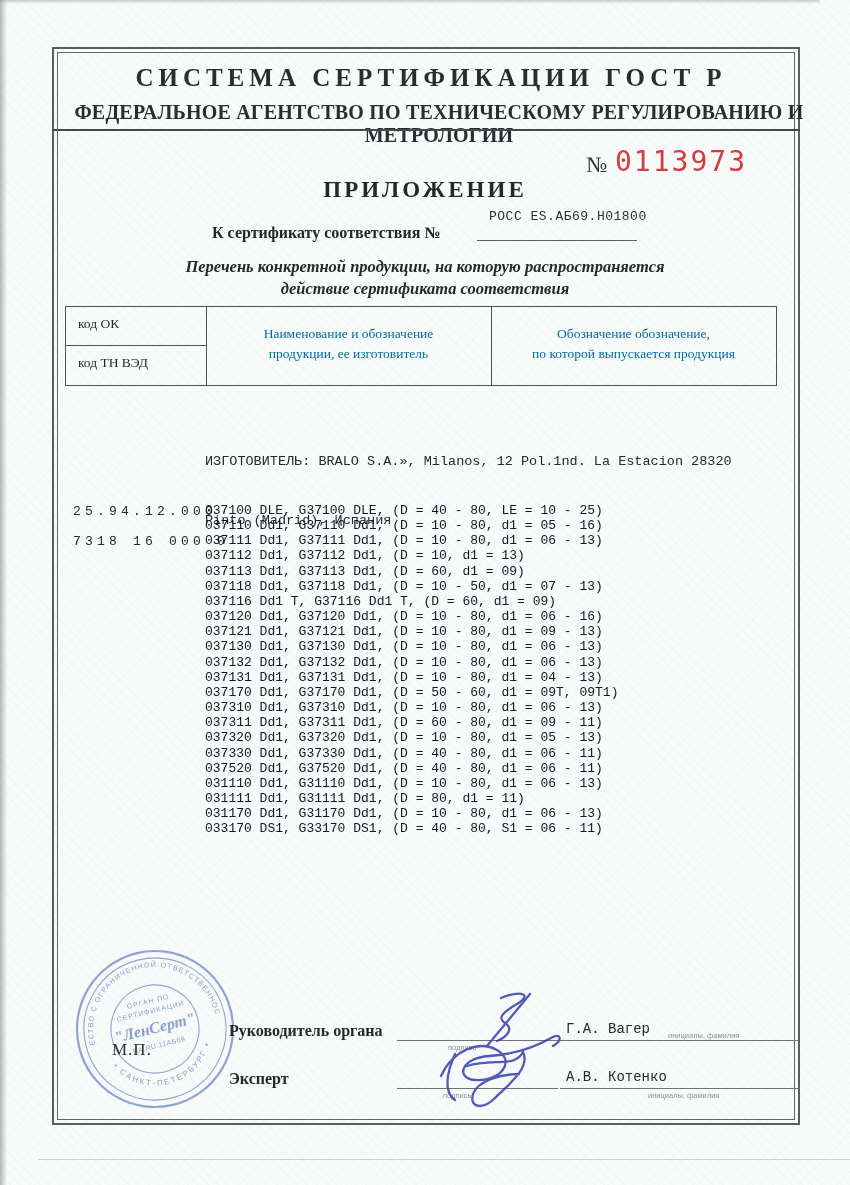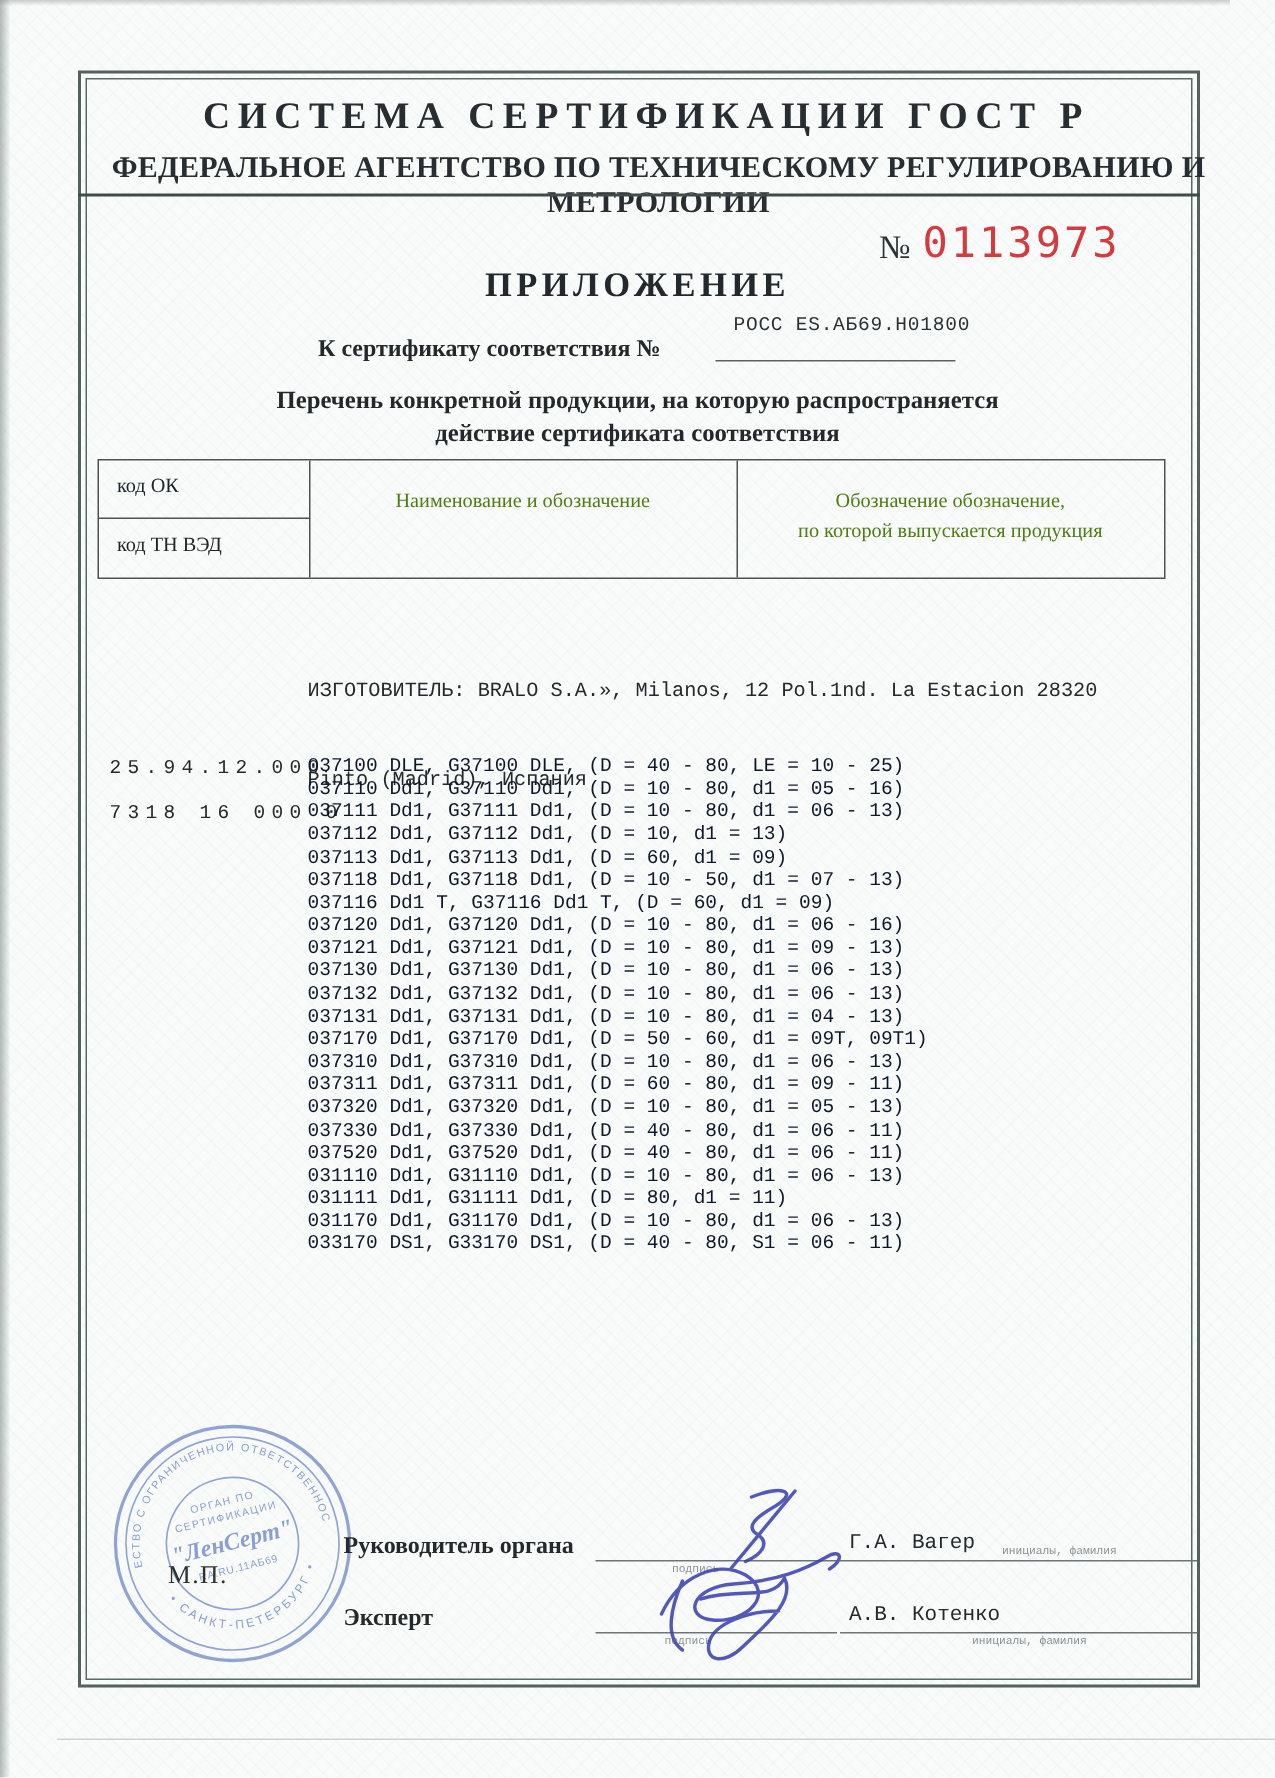--- a/index.html
+++ b/index.html
@@ -37,46 +37,46 @@
   .form-no .pfx{font-size:22px;color:#2c3234;vertical-align:baseline;}
   .form-no .digits{font-family:"DejaVu Sans Mono", monospace;font-size:28px;letter-spacing:2px;
     position:relative;top:-1px;margin-left:8px;}
 
   .doc-title{top:177px;font-size:23px;font-weight:bold;letter-spacing:3px;}
 
   .cert-label{left:212px;top:224px;font-size:16px;font-weight:bold;}
   .cert-underline{left:477px;top:222px;width:160px;height:18px;border-bottom:1.3px solid #596066;}
   .cert-value{left:489px;top:209px;font-family:"Liberation Mono", monospace;font-size:13px;letter-spacing:.5px;color:#2a3134;}
 
-  .subtitle{top:256px;font-size:16.5px;font-weight:bold;line-height:22px;}
+  .subtitle{top:256px;font-size:16.5px;font-weight:bold;line-height:22px;font-style:italic;}
 
   .table{left:65px;top:306px;width:710px;height:78px;border:1.4px solid #4a5350;}
   .table .v1{position:absolute;left:140px;top:0;bottom:0;border-left:1.3px solid #4a5350;}
   .table .v2{position:absolute;left:425px;top:0;bottom:0;border-left:1.3px solid #4a5350;}
   .table .h1{position:absolute;left:0;top:38px;width:140px;border-top:1.3px solid #4a5350;}
   .table .cell-lbl{position:absolute;font-size:13.5px;color:#1e2427;}
   .table .ok{left:12px;top:9px;}
   .table .tnved{left:12px;top:48px;}
-  .table .colhead{position:absolute;top:17px;text-align:center;font-size:13.5px;line-height:20px;color:#4d7c0f;}
+  .table .colhead{position:absolute;top:17px;text-align:center;font-size:13.5px;line-height:20px;color:#0369a1;}
   .table .col2{left:140px;width:285px;}
   .table .col3{left:425px;width:285px;}
 
   .mono{font-family:"Liberation Mono", monospace;}
   .manufacturer{left:205px;top:413px;font-size:13.5px;line-height:19.5px;white-space:pre;color:#23292c;}
   .code{font-size:13px;letter-spacing:4.2px;white-space:pre;color:#23292c;}
   .code-ok{left:73px;top:504px;}
   .code-tnved{left:73px;top:534px;}
   .product-list{left:205px;top:503px;font-size:13px;line-height:15.15px;white-space:pre;color:#0f172a;}
 
   .stamp-svg{left:66px;top:940px;transform:rotate(-14deg);}
   .mp{left:112px;top:1040px;font-size:17px;letter-spacing:1px;color:#2d3133;}
 
   .sig-role{left:229px;font-size:16px;font-weight:bold;color:#23292c;}
   .sig-line{height:0;border-bottom:1.2px solid #6d7478;}
-  .sig-caption{font-family:Liberation Mono, monospace;font-size:7.5px;color:#8b9194;}
+  .sig-caption{font-family:Liberation Sans, sans-serif;font-size:7.5px;color:#8b9194;}
   .sig-name{font-family:"Liberation Mono", monospace;font-size:14px;color:#23292c;white-space:pre;}
 
   .footer{top:1133px;font-family:"Liberation Sans", sans-serif;font-size:8px;color:#7f8a8a;letter-spacing:.3px;}
 </style>
 </head>
 <body>
 
 <div class="page">
   <div class="scan-left"></div>
   <div class="scan-top"></div>
@@ -106,20 +106,21 @@
   </div>
 
   <div class="abs table">
     <div class="v1"></div>
     <div class="v2"></div>
     <div class="h1"></div>
     <div class="cell-lbl ok">код ОК</div>
     <div class="cell-lbl tnved">код ТН ВЭД</div>
     <div class="colhead col2">
       <div>Наименование и обозначение</div>
+      <div>продукции, ее изготовитель</div>
     </div>
     <div class="colhead col3">
       <div>Обозначение обозначение,</div>
       <div>по которой выпускается продукция</div>
     </div>
   </div>
 
   <div class="abs manufacturer mono">
     <div>ИЗГОТОВИТЕЛЬ: BRALO S.A.», Milanos, 12 Pol.1nd. La Estacion 28320</div>
     <div>Pinto (Madrid), Испания</div>

